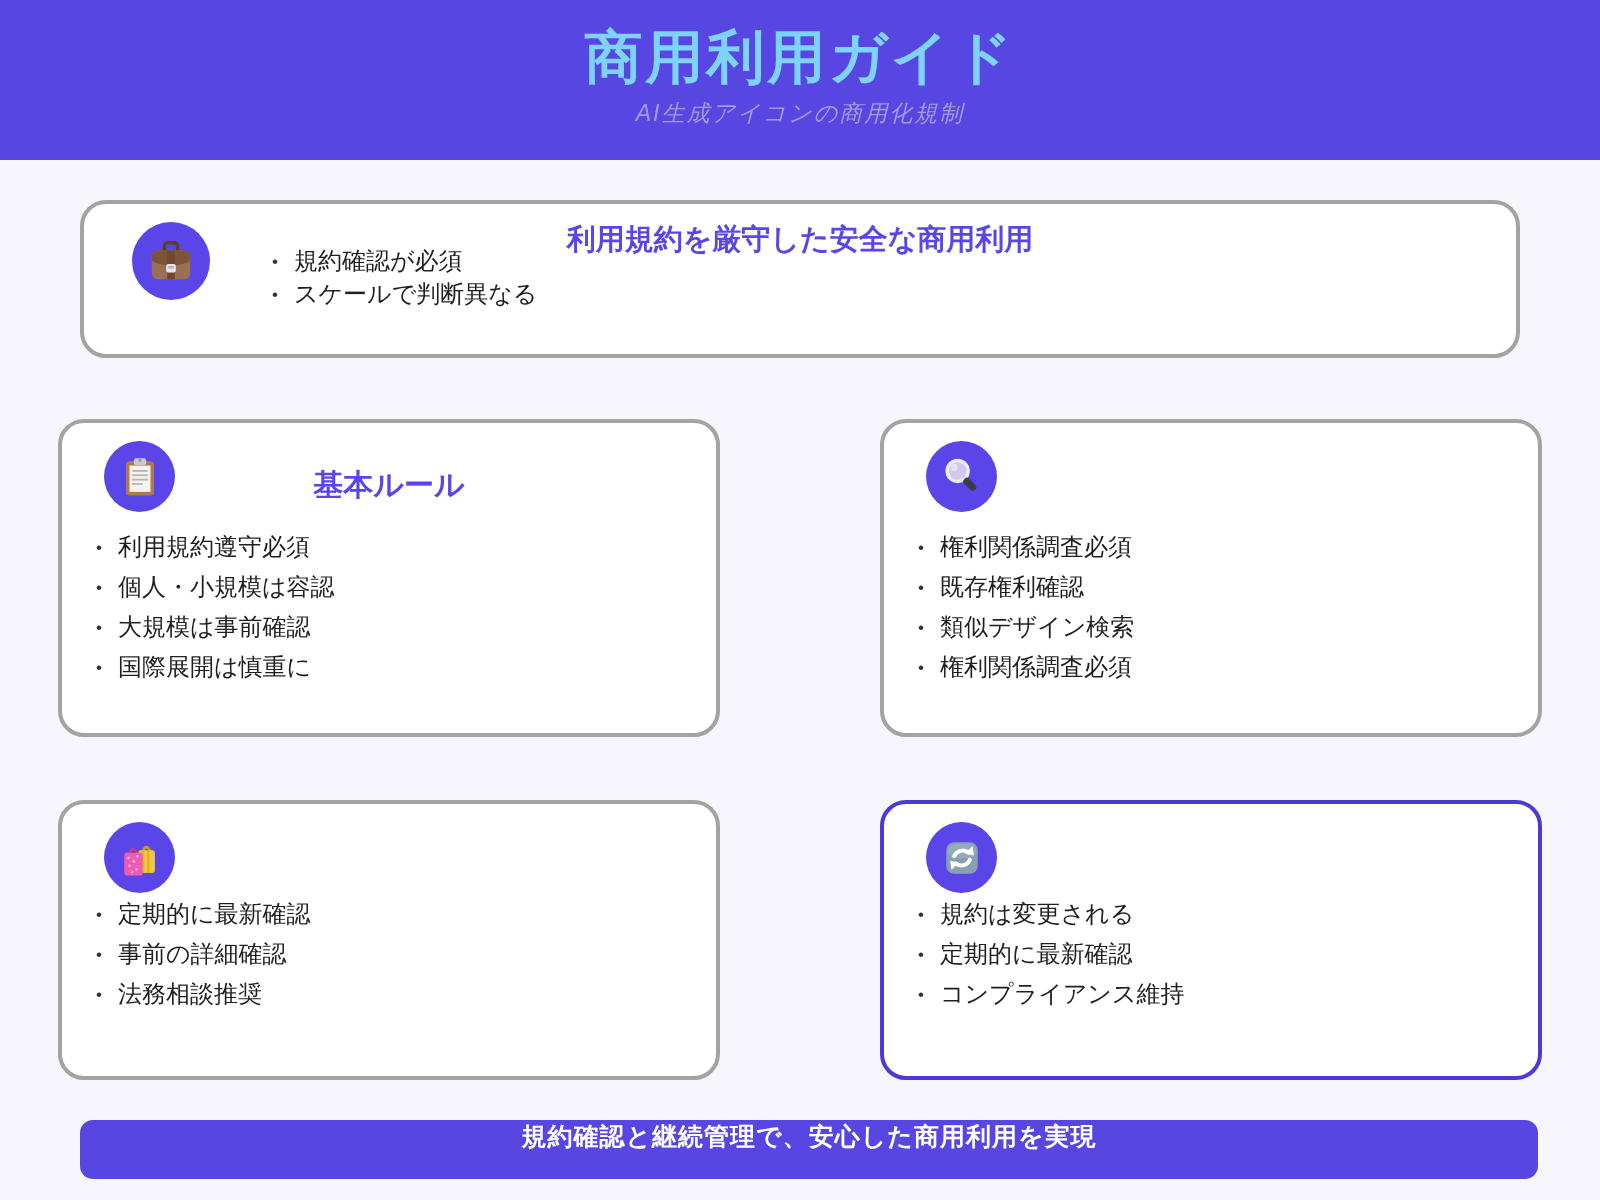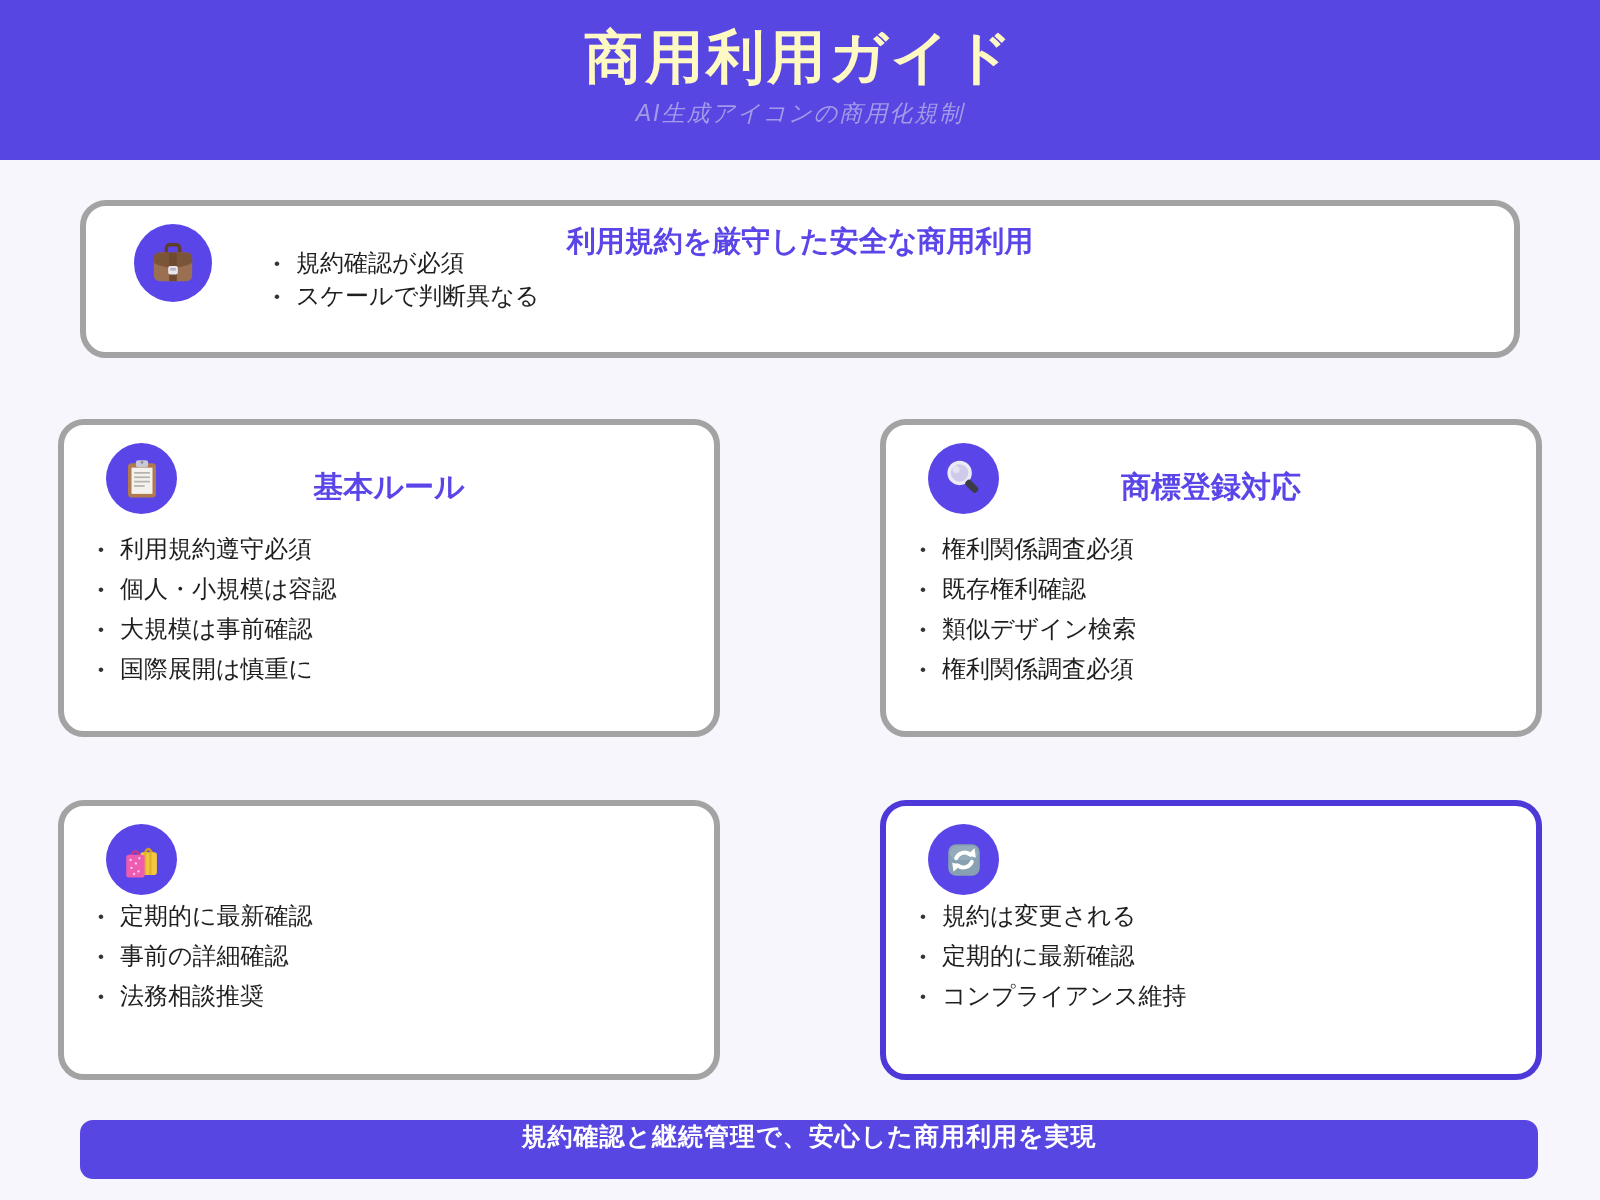--- a/index.html
+++ b/index.html
@@ -8,29 +8,29 @@
     background:#f7f6fc;
     font-family:"Liberation Sans","DejaVu Sans",sans-serif;
   }
   
   .header{
     position:absolute;left:0;top:0;width:1600px;height:160px;
     background:#5846e2;text-align:center;
   }
   .header .title{
     margin:0;padding-top:26px;
-    font-size:58px;line-height:62px;font-weight:bold;color:#fef9c3;letter-spacing:3px;
+    font-size:58px;line-height:62px;font-weight:bold;color:#7dd3fc;letter-spacing:3px;
   }
   .header .subtitle{
     margin-top:10px;font-size:23px;color:#a49bе8;color:#a49be8;letter-spacing:2px;font-style:italic;
   }
   
   .card{
     position:absolute;background:#ffffff;box-sizing:border-box;
-    border:6px solid #a3a3a3;border-radius:26px;
+    border:4px solid #a3a3a3;border-radius:26px;
   }
   .card.highlight{border-color:#4c39d8;}
   .icon-circle{
     position:absolute;border-radius:50%;background:#5a46e8;
     display:flex;align-items:center;justify-content:center;
   }
   .card-title{
     position:absolute;left:0;right:0;text-align:center;
     font-weight:bold;color:#5a46e8;
   }
@@ -144,21 +144,20 @@
 <div class="card grid-card card-trademark">
   <div class="icon-circle">
     <span>
       <svg class="icon-svg" width="42" height="42" viewBox="0 0 48 48">
         <circle cx="19" cy="17" r="12" fill="#cfc9ea" stroke="#eceaf6" stroke-width="4"></circle>
         <circle cx="15" cy="13" r="4" fill="#e6e2f4"></circle>
         <rect x="27" y="24" width="17" height="8" rx="3.5" transform="rotate(45 29 27)" fill="#3c3c45"></rect>
       </svg>
     </span>
   </div>
-  <div class="card-title">商標登録対応</div>
   <ul class="bullets">
     <li>
         <span class="dot">•</span>
         <span>権利関係調査必須</span>
       </li>
     <li>
         <span class="dot">•</span>
         <span>既存権利確認</span>
       </li>
     <li>

